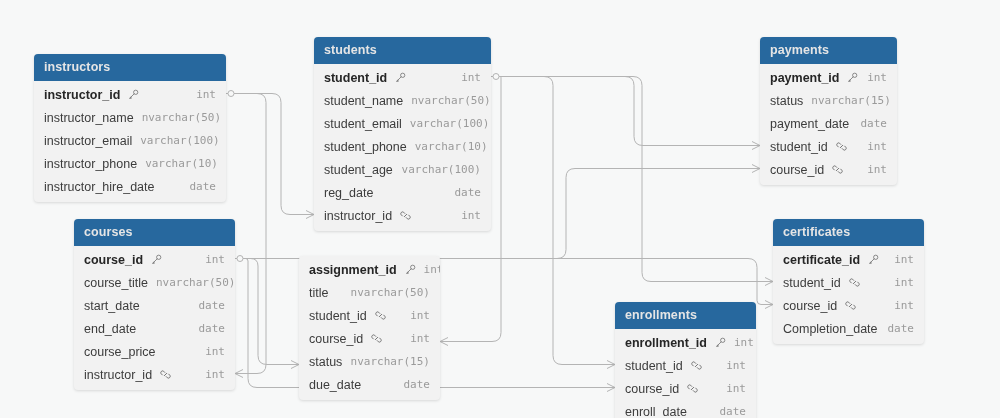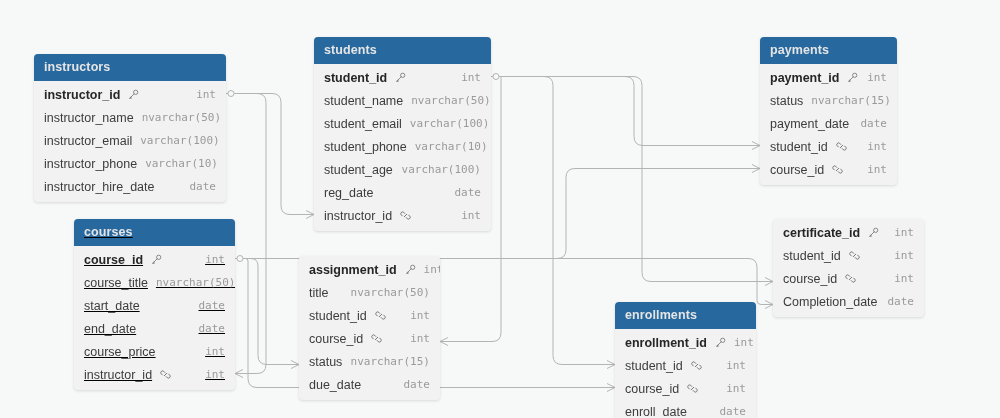--- a/index.html
+++ b/index.html
@@ -261,21 +261,21 @@
                 <path d="M6.3 9.7 L9.7 6.3" stroke="#444" stroke-width="1.4" stroke-linecap="round" fill="none"></path>
                 <path d="M9.0 11.0 L10.8 12.8 a2.6 2.6 0 0 0 3.6 -3.6 L12.6 7.4" fill="none" stroke="#444" stroke-width="1.4" stroke-linecap="round"></path>
                 <path d="M7.0 5.0 L5.2 3.2 a2.6 2.6 0 0 0 -3.6 3.6 L3.4 8.6" fill="none" stroke="#444" stroke-width="1.4" stroke-linecap="round"></path>
               </svg>
             </span>
           </span>
           <span class="col-type">int</span>
         </div>
       </div>
     </div>
-    <div class="tbl" style="left: 74px; top: 219px; width: 161px; text-decoration: underline;">
+    <div class="tbl" style="left: 74px; top: 219px; width: 161px;">
       <div class="tbl-head">courses</div>
       <div class="tbl-body">
         <div class="row pk">
           <span class="col-name">
             <span>course_id</span>
             <span class="kicon">
               <svg viewBox="0 0 16 16" width="11" height="11">
                 <circle cx="11.2" cy="4.8" r="3.1" fill="none" stroke="#555" stroke-width="1.3"></circle>
                 <path d="M9.0 7.0 L2.6 13.4 M2.6 13.4 L4.3 13.4 M4.3 13.4 L4.3 11.7" fill="none" stroke="#555" stroke-width="1.3" stroke-linecap="round"></path>
               </svg>
@@ -425,20 +425,21 @@
         </div>
         <div class="row">
           <span class="col-name">
             <span>enroll_date</span>
           </span>
           <span class="col-type">date</span>
         </div>
       </div>
     </div>
     <div class="tbl" style="left: 773px; top: 219px; width: 151px;">
+      <div class="tbl-head">certificates</div>
       <div class="tbl-body">
         <div class="row pk">
           <span class="col-name">
             <span>certificate_id</span>
             <span class="kicon">
               <svg viewBox="0 0 16 16" width="11" height="11">
                 <circle cx="11.2" cy="4.8" r="3.1" fill="none" stroke="#555" stroke-width="1.3"></circle>
                 <path d="M9.0 7.0 L2.6 13.4 M2.6 13.4 L4.3 13.4 M4.3 13.4 L4.3 11.7" fill="none" stroke="#555" stroke-width="1.3" stroke-linecap="round"></path>
               </svg>
             </span>

